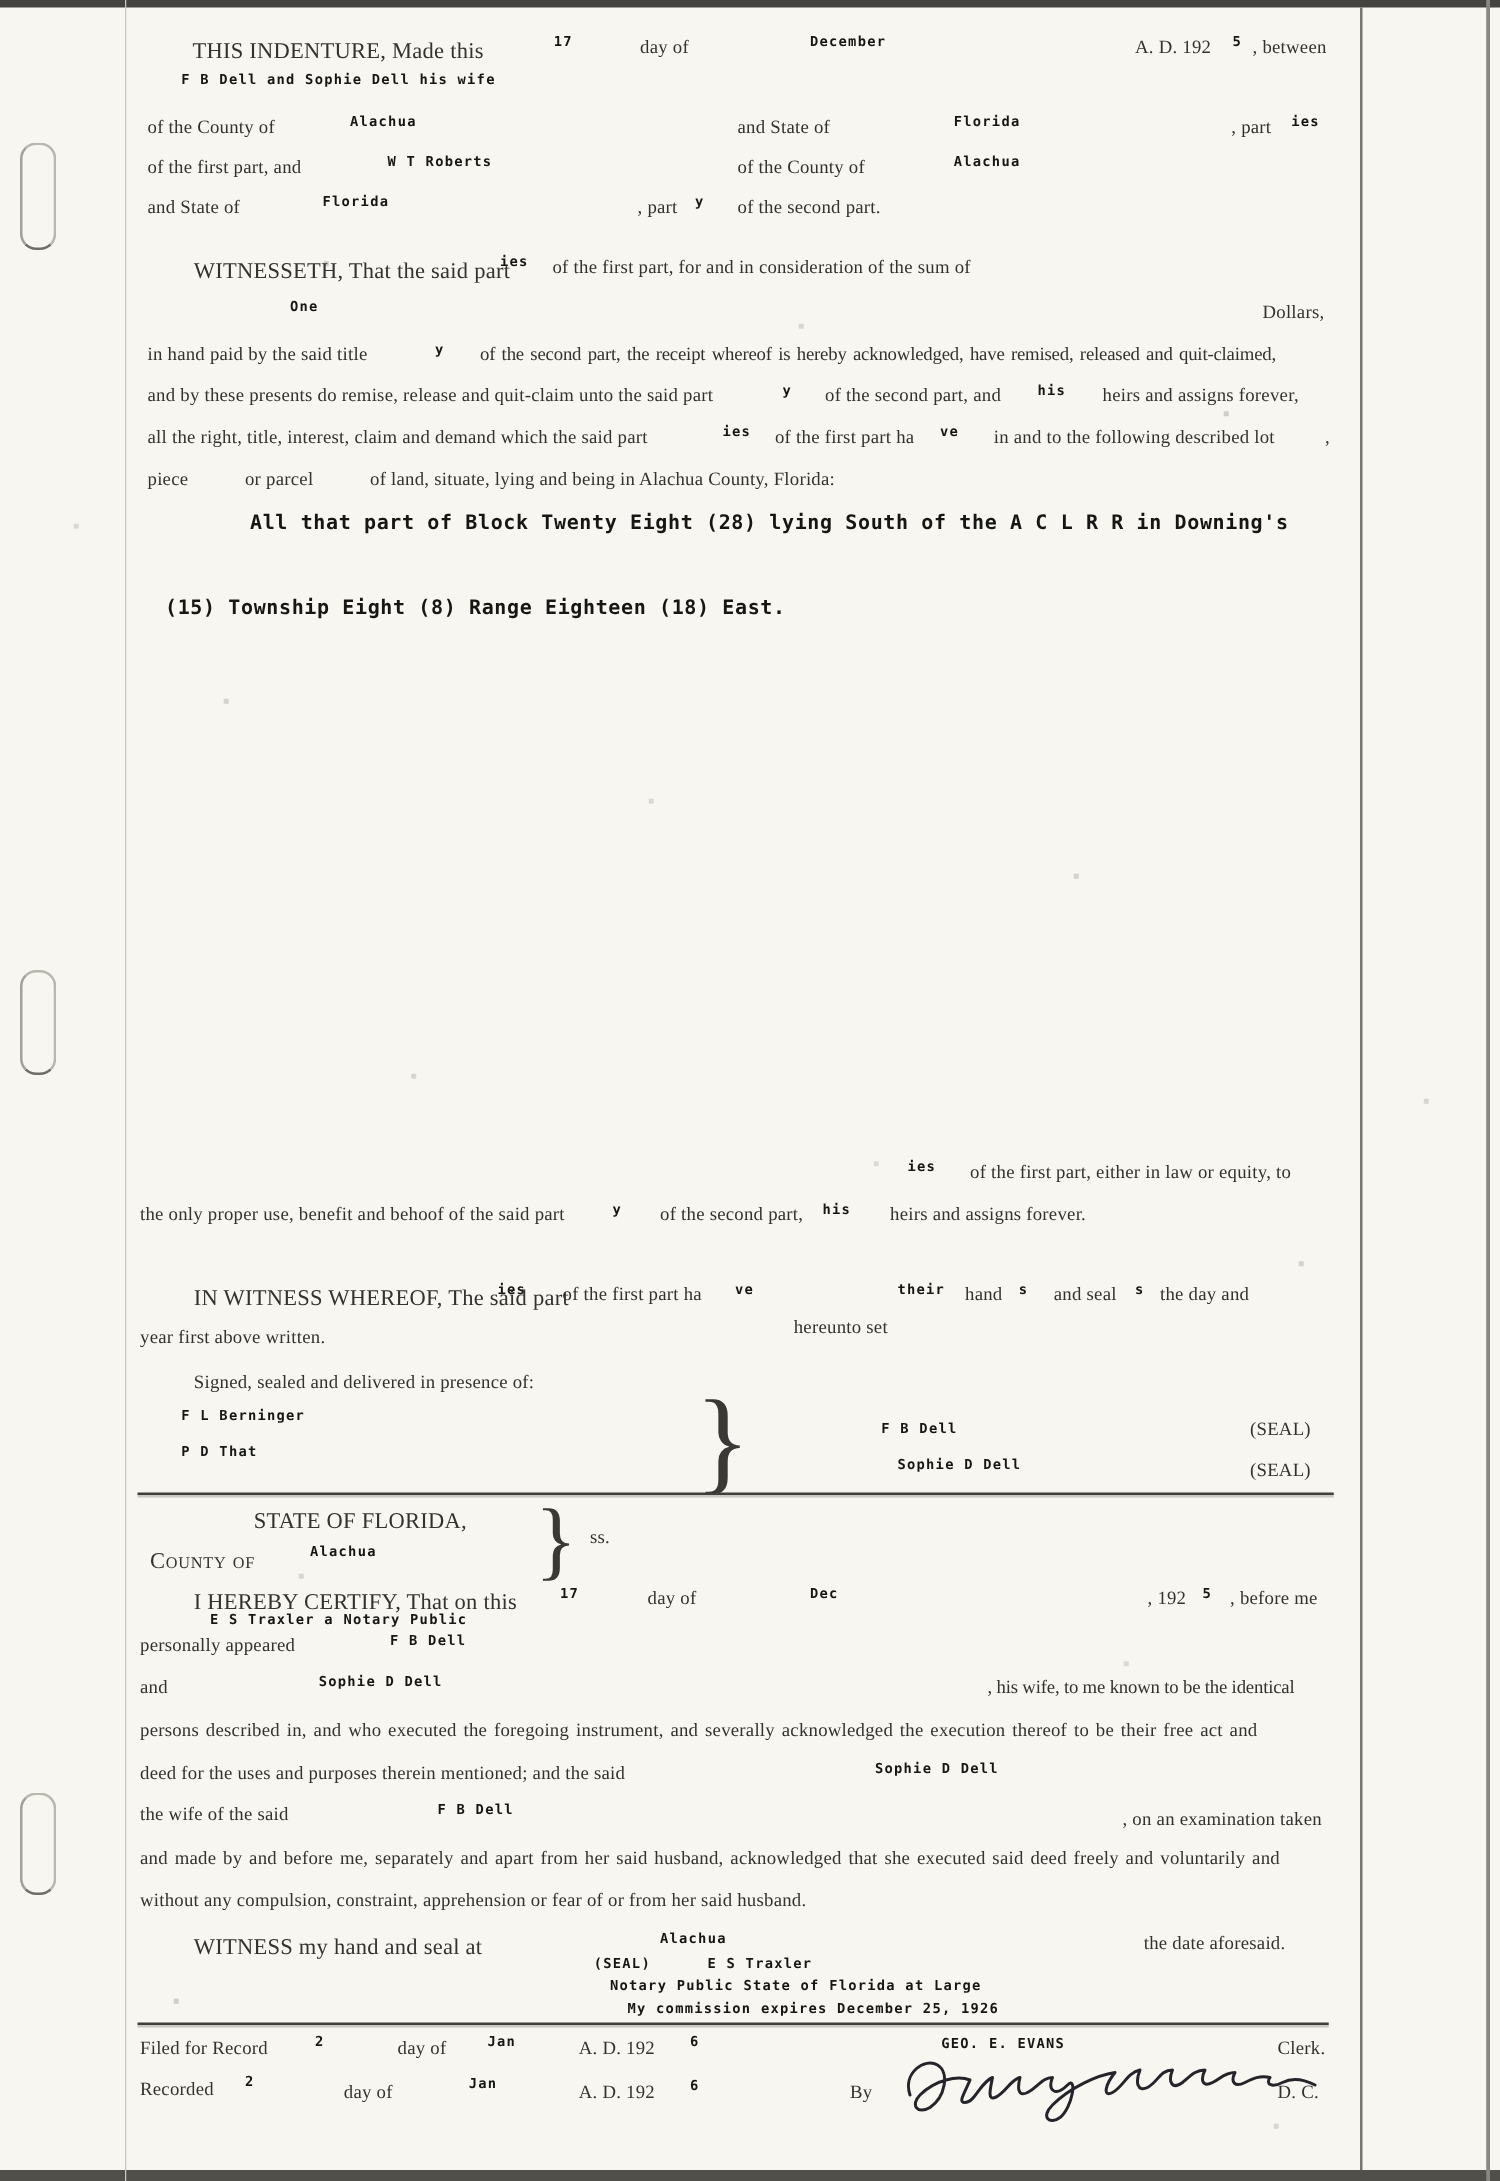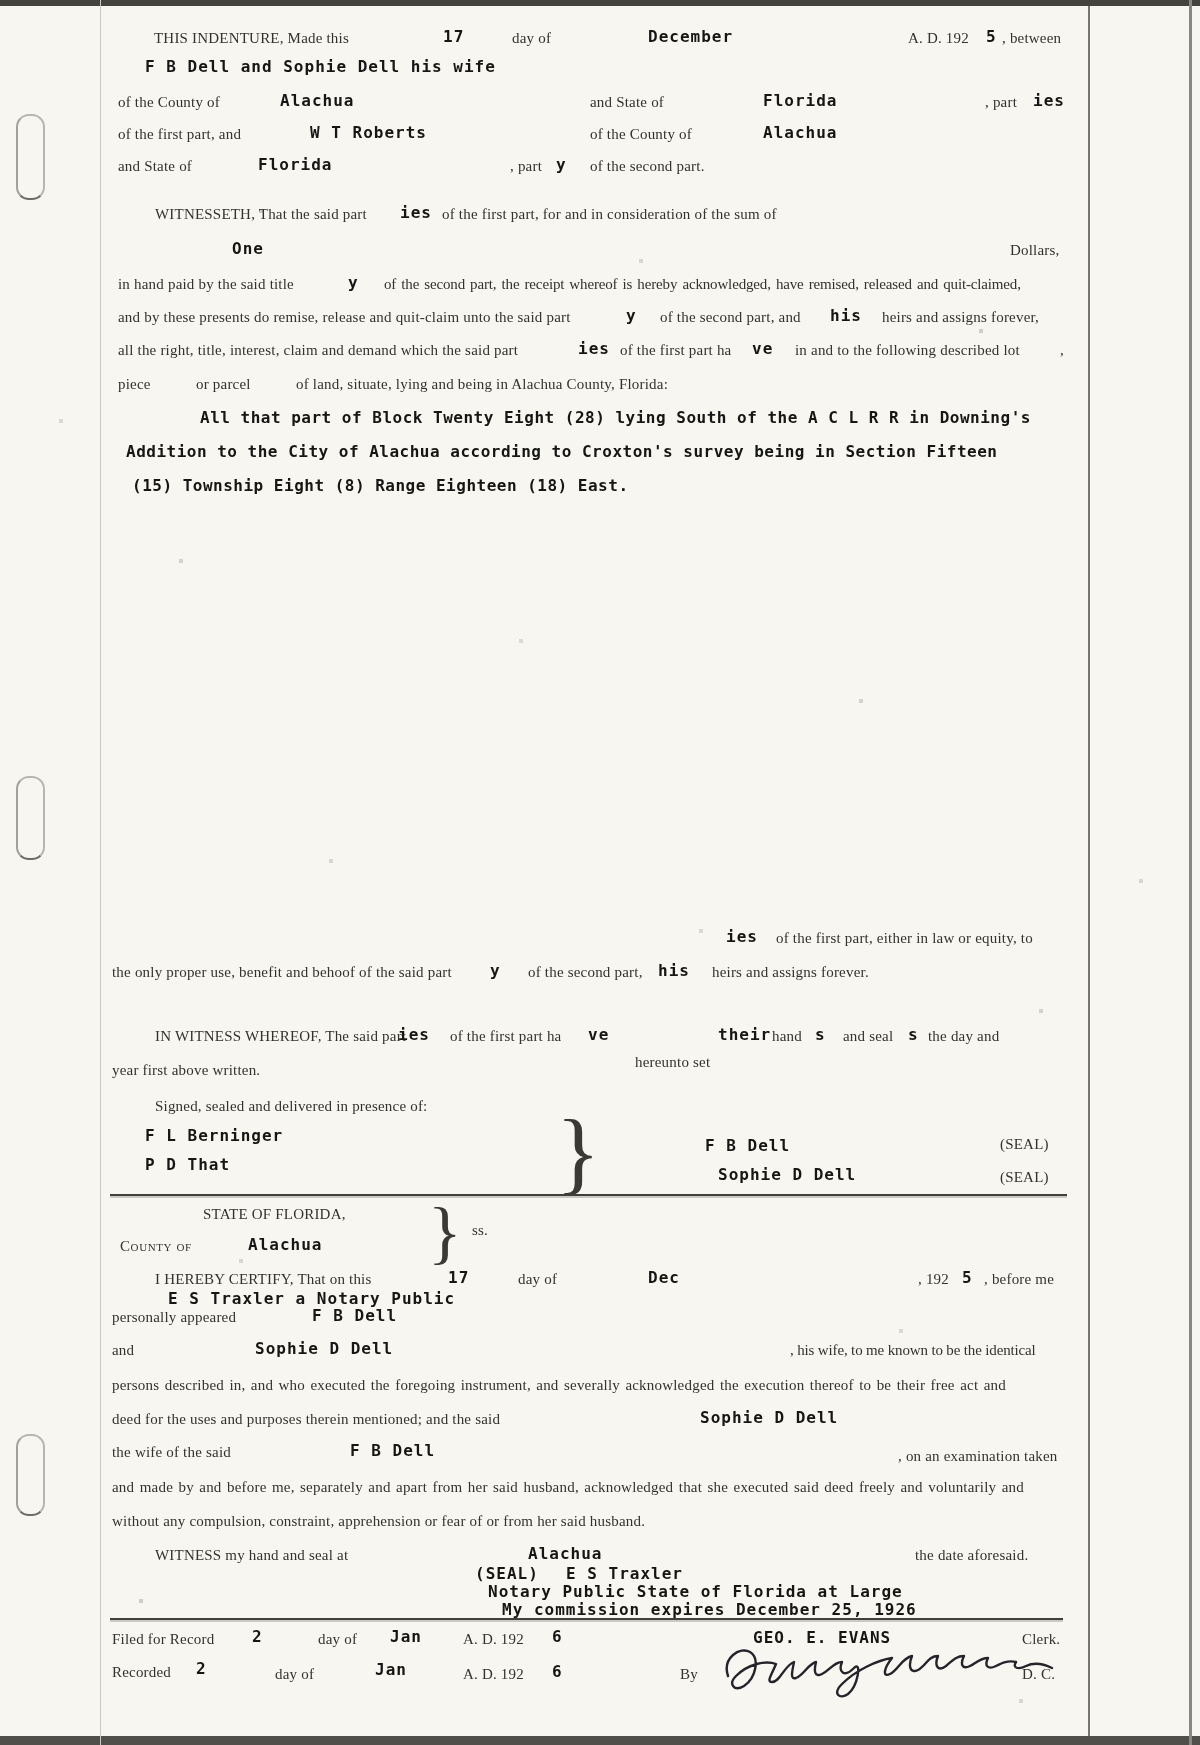--- a/index.html
+++ b/index.html
@@ -6,29 +6,29 @@
   .page {
     position:relative; width:1200px; height:1745px; margin:0 auto;
     background:#f7f6f1; overflow:hidden;
     font-family:"Liberation Serif", serif; color:#2e2d2b;
   }
   
   .p {
     position:absolute; white-space:nowrap;
     font-size:15px; letter-spacing:0.2px; color:#33322f;
   }
-  .cap { font-size:15px; }
+  .cap { font-size:18px; }
   .tight { letter-spacing:-0.15px; }
   .ws1 { word-spacing:1.5px; }
   .sc { font-variant:small-caps; letter-spacing:0.6px; }
   
   .m {
     position:absolute; white-space:nowrap;
     font-family:"DejaVu Sans Mono", monospace; font-weight:700;
-    font-size:16px; letter-spacing:1px; color:#161614;
+    font-size:11px; letter-spacing:1px; color:#161614;
   }
   .m.desc { font-size:16px; letter-spacing:0.5px; }
   
   .brace {
     position:absolute; font-family:"Liberation Serif", serif;
     font-weight:400; color:#3a3936; line-height:1;
   }
   
   .rule-h { position:absolute; background:#413f3b; height:2px; box-shadow:0 2px 0 rgba(120,117,110,0.35); }
   .edge-top { position:absolute; left:0; top:0; width:1200px; height:6px; background:#45433f; }
@@ -121,21 +121,20 @@
   <span class="p" style="left:620px;top:342px">of the first part ha</span>
   <span class="m" style="left:752px;top:339px">ve</span>
   <span class="p" style="left:795px;top:342px">in and to the following described lot</span>
   <span class="p" style="left:1060px;top:342px">,</span>
 
   <span class="p" style="left:118px;top:376px">piece</span>
   <span class="p" style="left:196px;top:376px">or parcel</span>
   <span class="p" style="left:296px;top:376px">of land, situate, lying and being in Alachua County, Florida:</span>
 
   <span class="m desc" style="left:200px;top:408px">All that part of Block Twenty Eight (28) lying South of the A C L R R in Downing's</span>
-  <span class="m desc" style="left:126px;top:442px">Addition to the City of Alachua according to Croxton's survey being in Section Fifteen</span>
   <span class="m desc" style="left:132px;top:476px">(15) Township Eight (8) Range Eighteen (18) East.</span>
 
   <span class="m" style="left:726px;top:927px">ies</span>
   <span class="p" style="left:776px;top:930px">of the first part, either in law or equity, to</span>
   <span class="p" style="left:112px;top:964px">the only proper use, benefit and behoof of the said part</span>
   <span class="m" style="left:490px;top:961px">y</span>
   <span class="p" style="left:528px;top:964px">of the second part,</span>
   <span class="m" style="left:658px;top:961px">his</span>
   <span class="p" style="left:712px;top:964px">heirs and assigns forever.</span>
 

